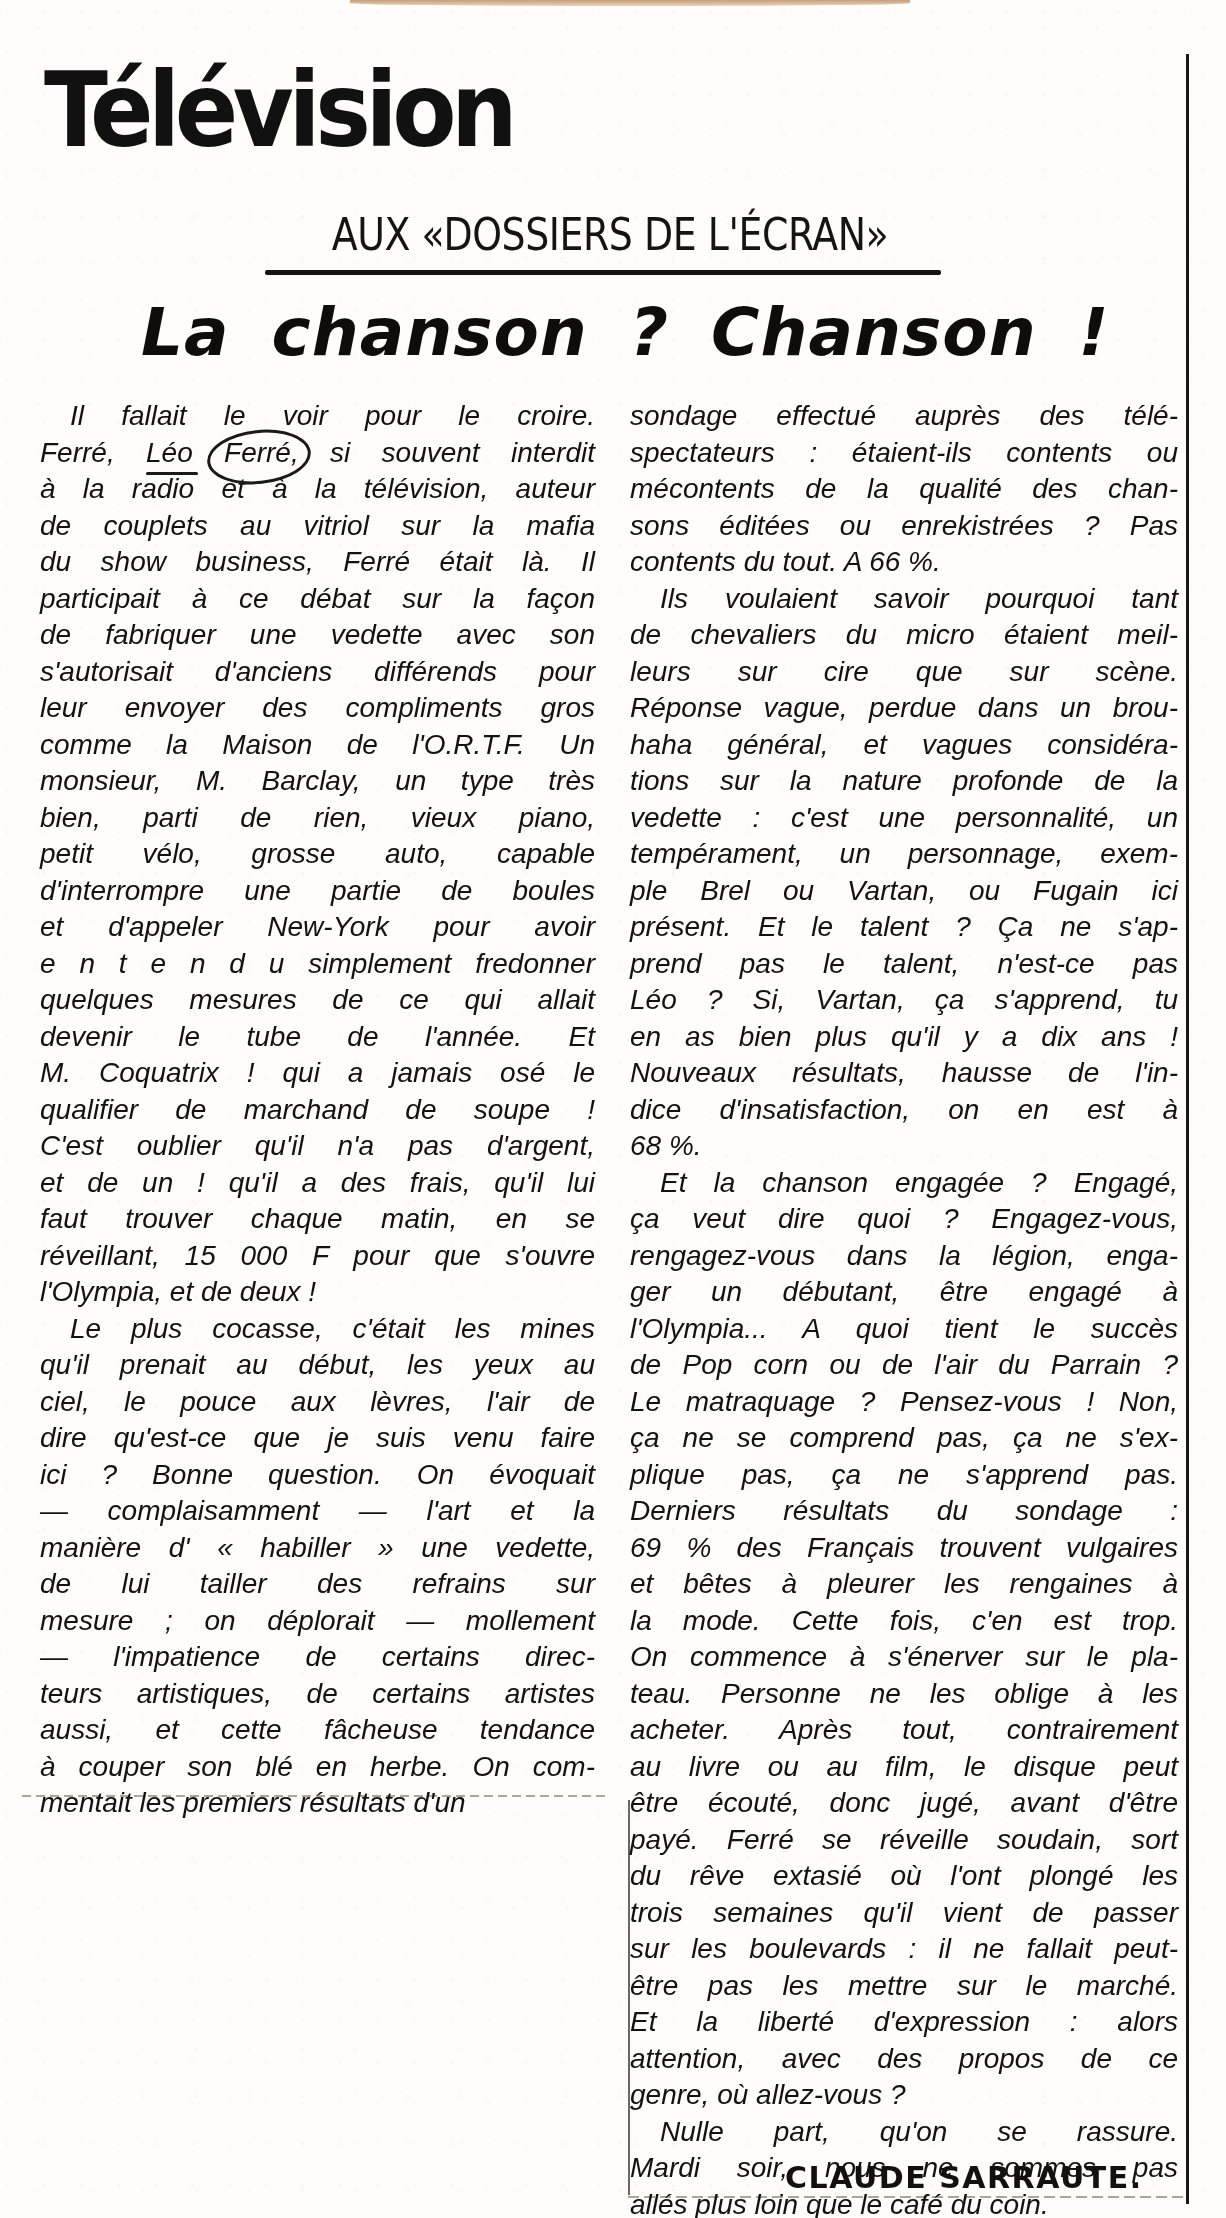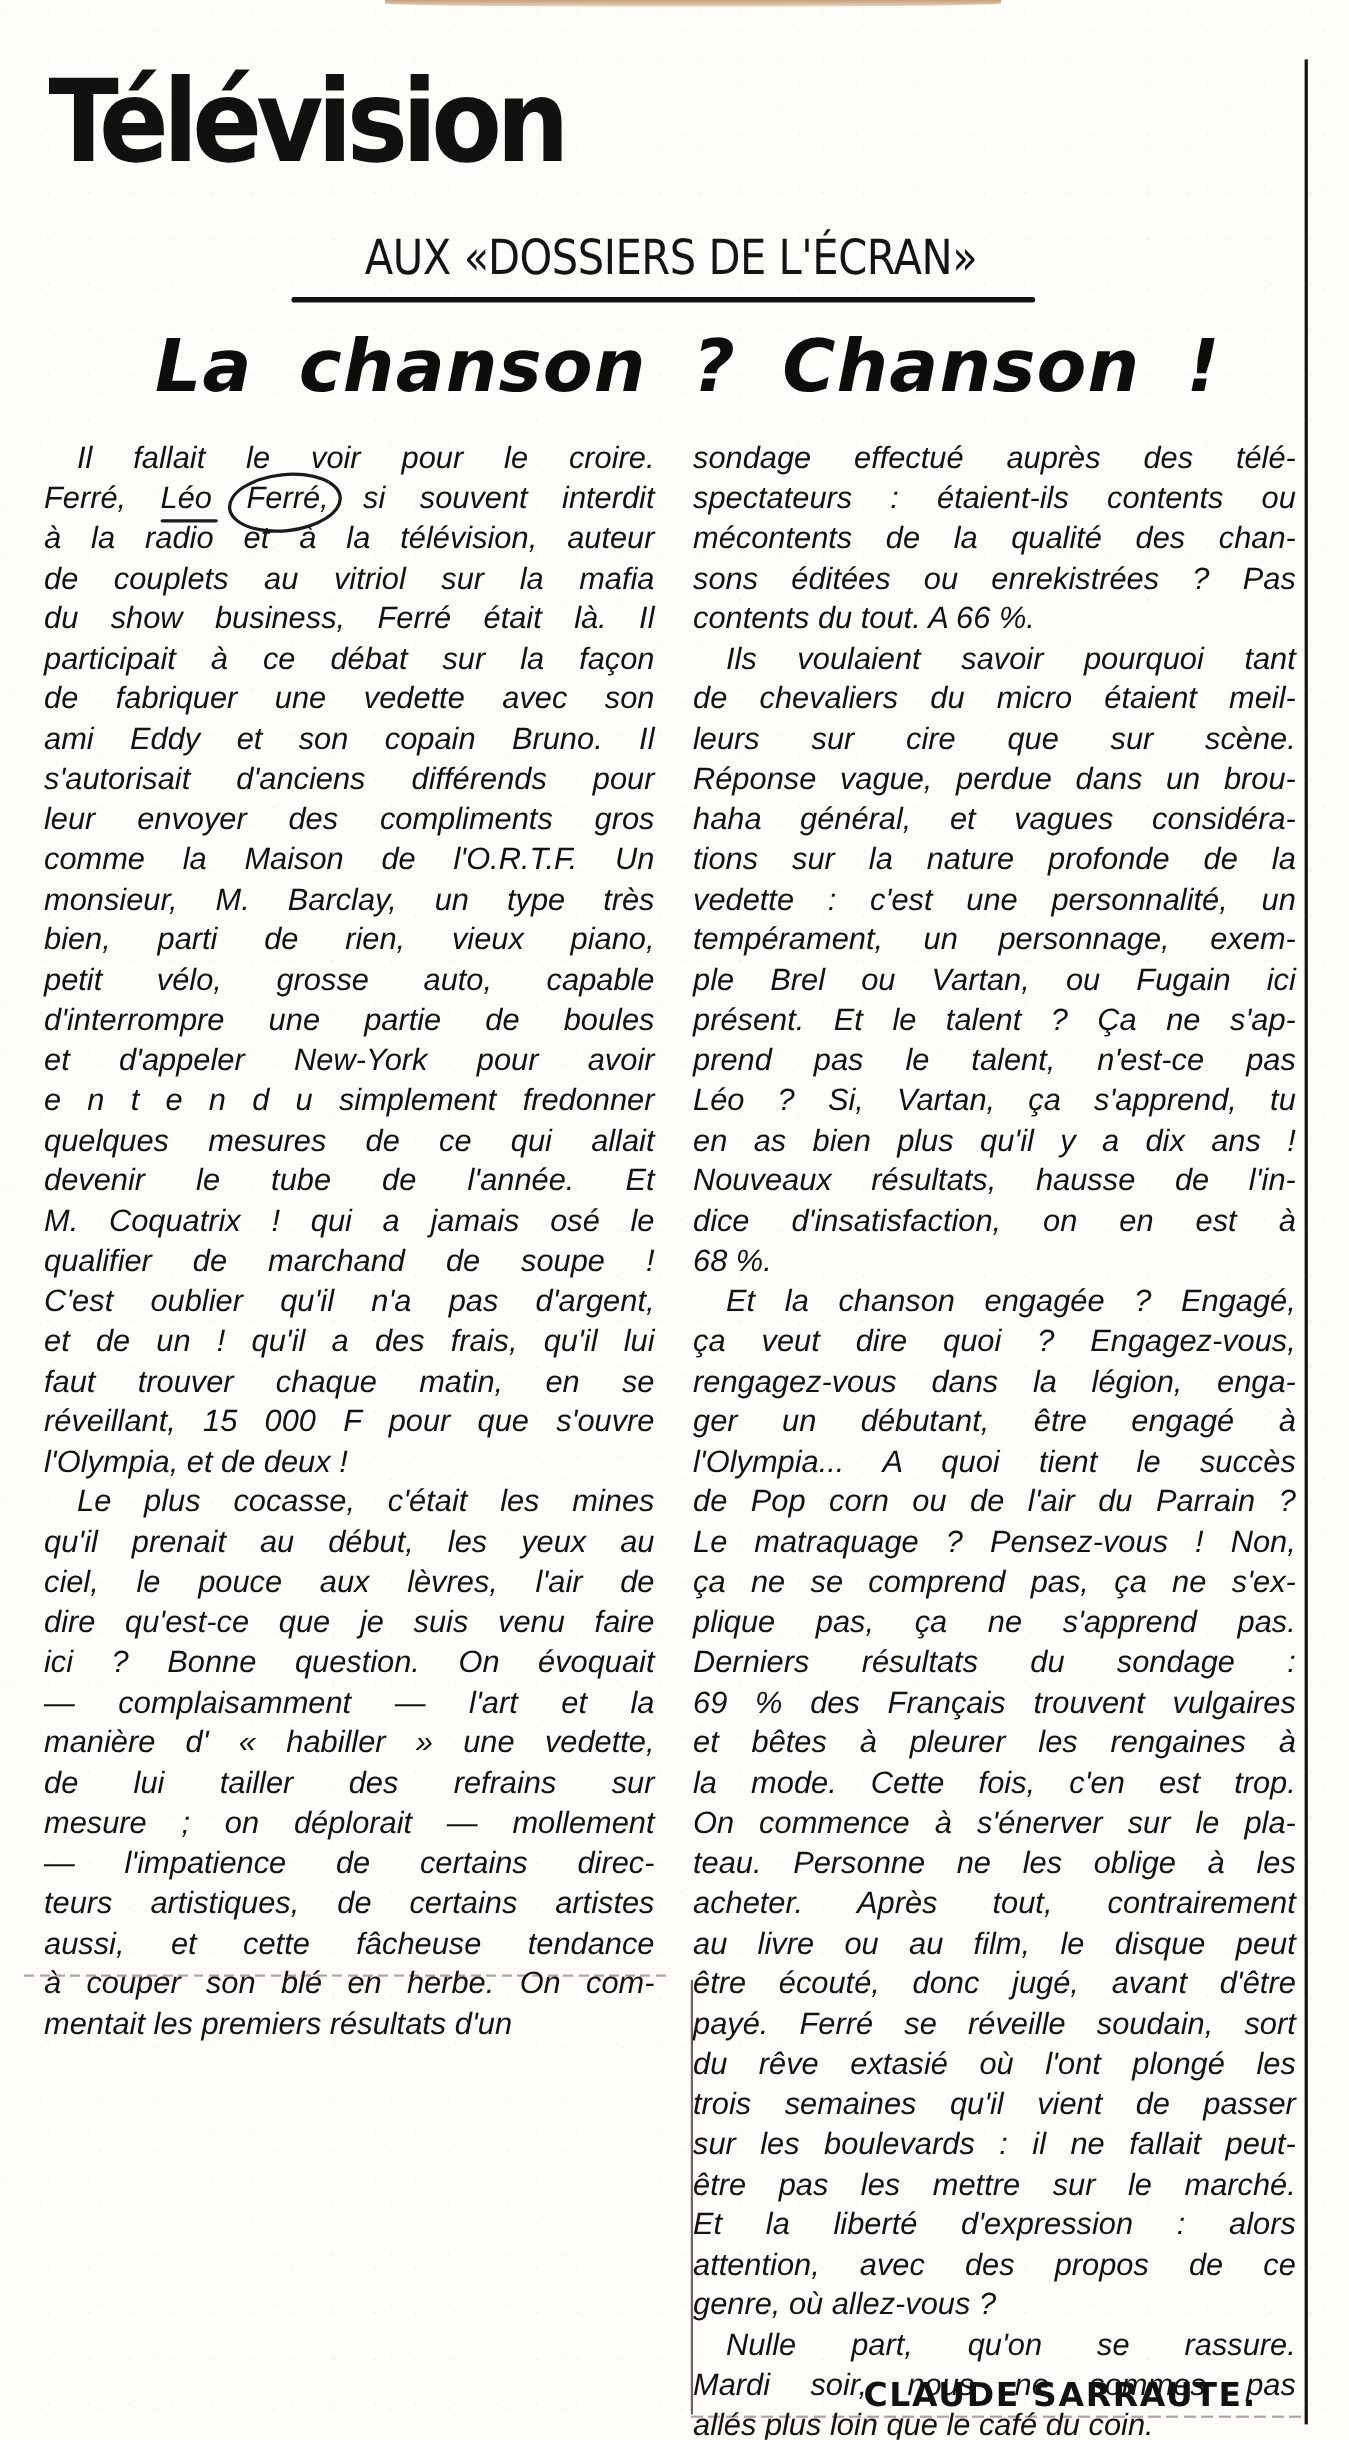--- a/index.html
+++ b/index.html
@@ -115,21 +115,20 @@
 <div class="headline">La chanson ? Chanson !</div>
 
 <div class="col col-left" id="col-left">
     <span class="line indent">Il fallait le voir pour le croire.</span>
     <span class="line">Ferré, Léo Ferré, si souvent interdit</span>
     <span class="line">à la radio et à la télévision, auteur</span>
     <span class="line">de couplets au vitriol sur la mafia</span>
     <span class="line">du show business, Ferré était là. Il</span>
     <span class="line">participait à ce débat sur la façon</span>
     <span class="line">de fabriquer une vedette avec son</span>
-    <span class="line">ami Eddy et son copain Bruno. Il</span>
     <span class="line">s'autorisait d'anciens différends pour</span>
     <span class="line">leur envoyer des compliments gros</span>
     <span class="line">comme la Maison de l'O.R.T.F. Un</span>
     <span class="line">monsieur, M. Barclay, un type très</span>
     <span class="line">bien, parti de rien, vieux piano,</span>
     <span class="line">petit vélo, grosse auto, capable</span>
     <span class="line">d'interrompre une partie de boules</span>
     <span class="line">et d'appeler New-York pour avoir</span>
     <span class="line">e n t e n d u   simplement fredonner</span>
     <span class="line">quelques mesures de ce qui allait</span>

